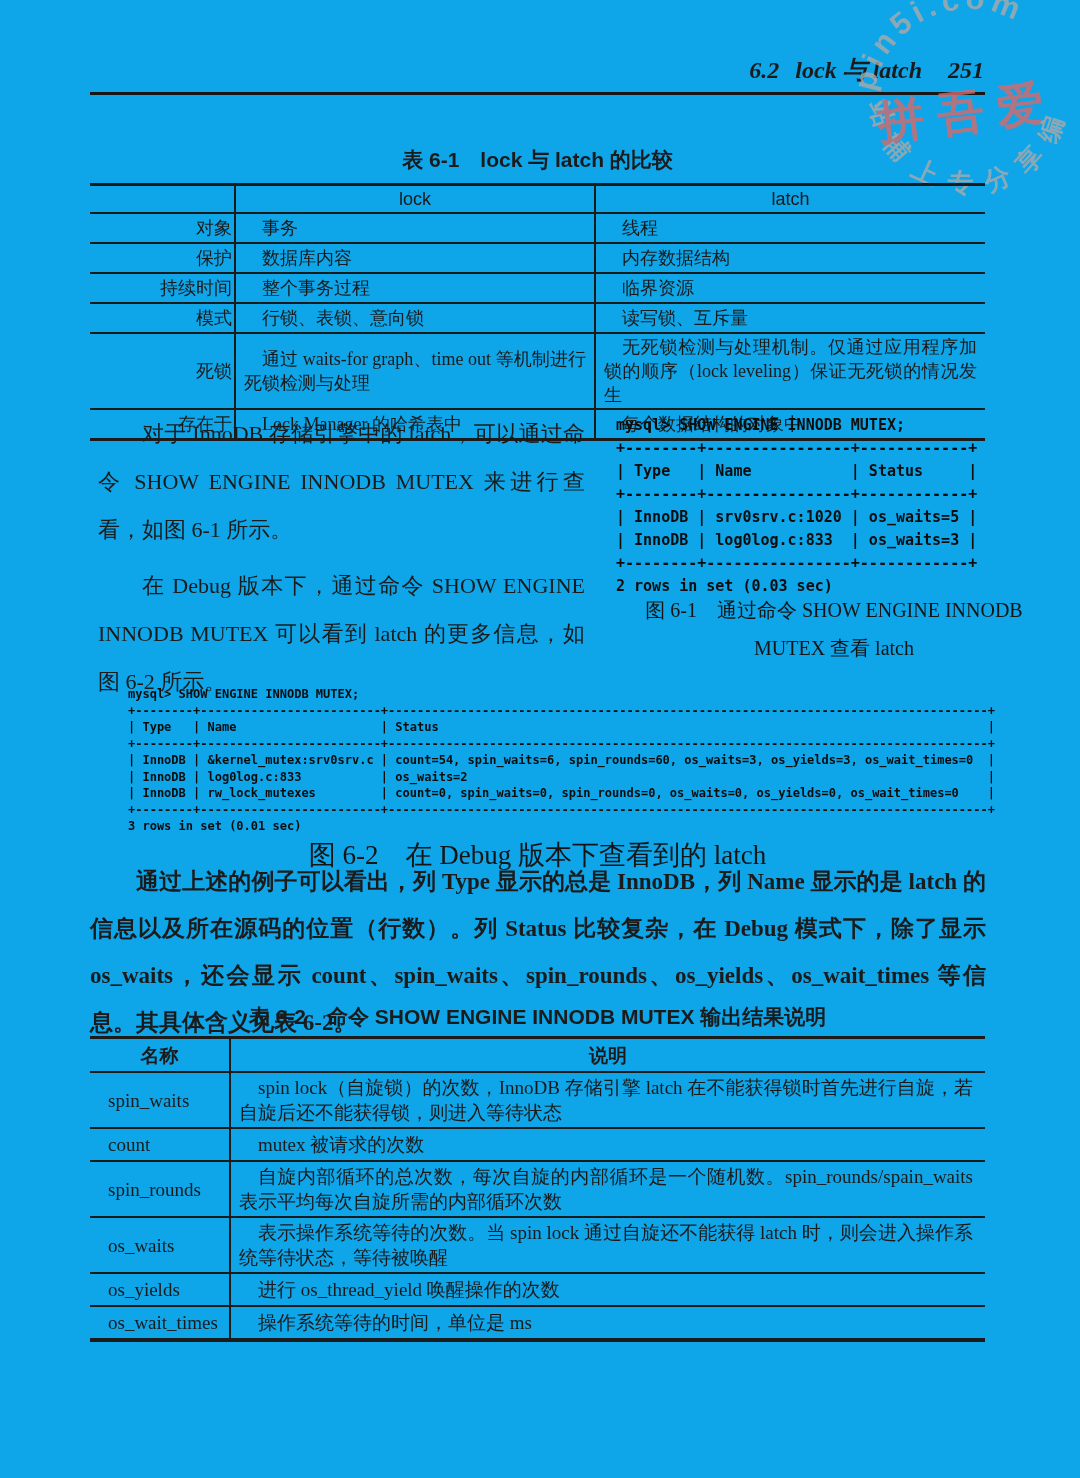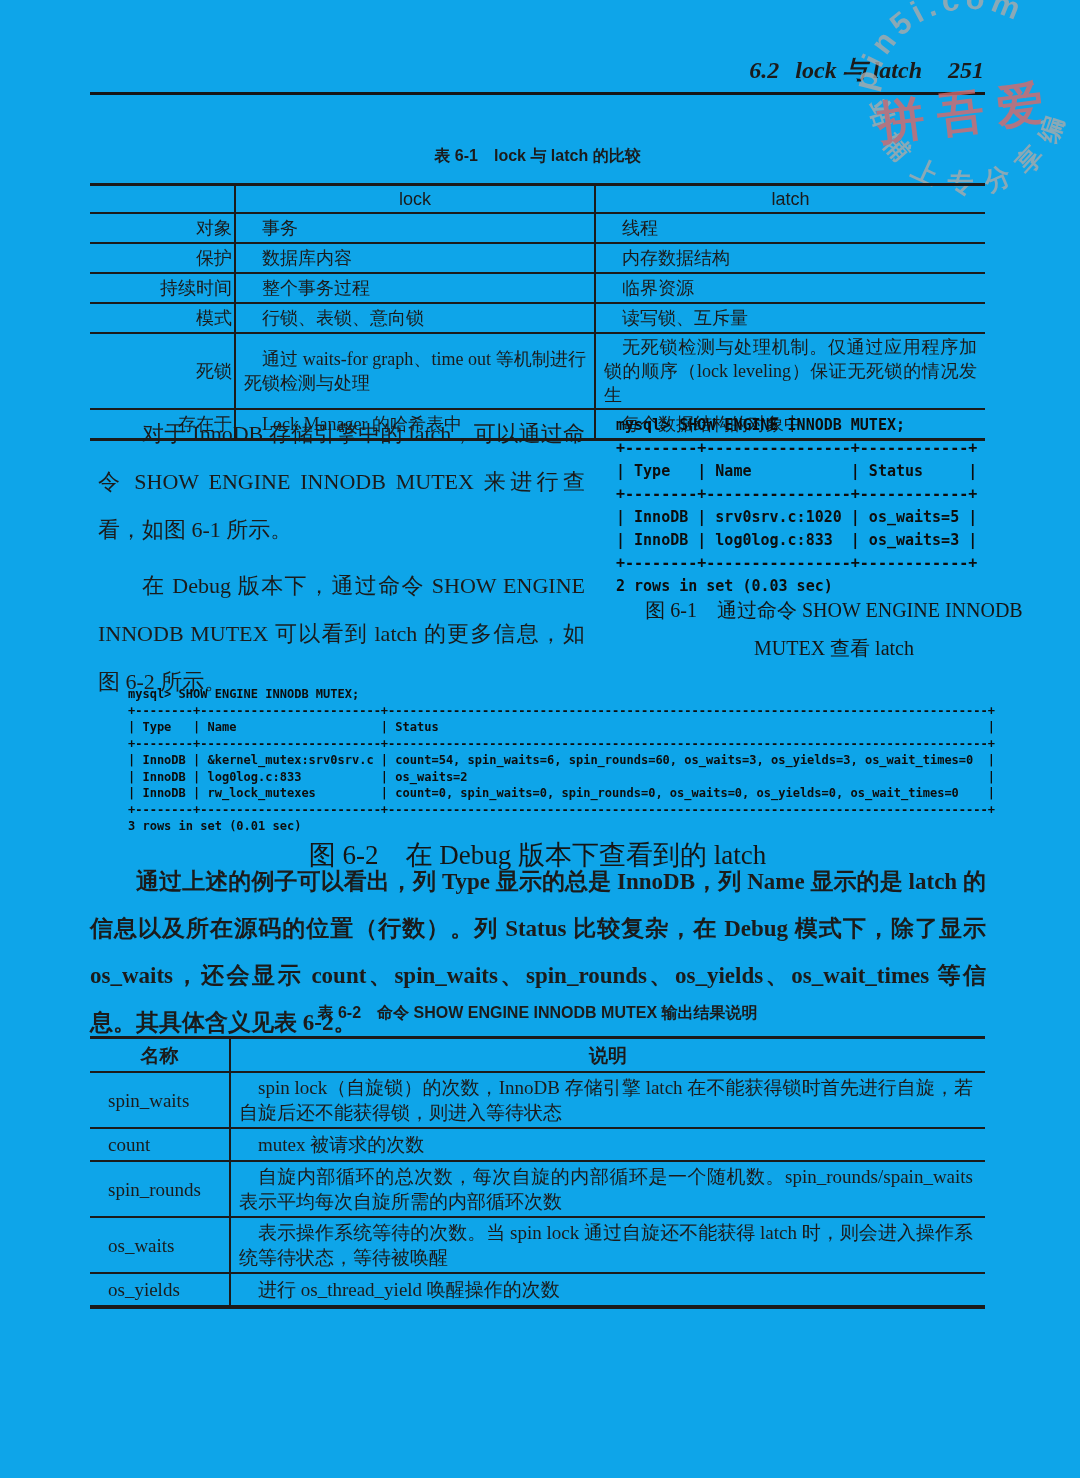--- a/index.html
+++ b/index.html
@@ -17,21 +17,21 @@
   .pg-header .sec{margin-right:16px;}
   .pg-header .num{margin-left:26px;}
   .header-rule{position:absolute; left:90px; top:92px; width:895px; height:3px; background:#161616;}
 
   
   .wm{position:absolute; right:-14px; top:-18px; width:256px; height:256px; pointer-events:none;}
 
   
   .tbl-title{
     position:absolute; left:90px; width:895px; text-align:center;
-    font-family:"Liberation Sans","DejaVu Sans",sans-serif; font-weight:700; font-size:16px;
+    font-family:"Liberation Sans","DejaVu Sans",sans-serif; font-weight:700; font-size:21px;
   }
   .tt1{top:146px;}
   .tt2{top:1003px;}
   .fig-cap{font-size:20px; color:#151515;}
   .cap1{position:absolute; left:598px; top:591px; width:392px; text-align:center; line-height:38px;margin-left:40px;}
   .cap2{position:absolute; left:90px; top:837px; width:895px; text-align:center; font-size:27px;}
 
   
   table{border-collapse:collapse; table-layout:fixed;}
   .t1{
@@ -205,16 +205,20 @@
       <td class="desc">自旋内部循环的总次数，每次自旋的内部循环是一个随机数。spin_rounds/spain_waits 表示平均每次自旋所需的内部循环次数</td>
     </tr>
     <tr>
       <td class="nm v">os_waits</td>
       <td class="desc">表示操作系统等待的次数。当 spin lock 通过自旋还不能获得 latch 时，则会进入操作系统等待状态，等待被唤醒</td>
     </tr>
     <tr>
       <td class="nm v">os_yields</td>
       <td class="desc">进行 os_thread_yield 唤醒操作的次数</td>
     </tr>
+    <tr>
+      <td class="nm v">os_wait_times</td>
+      <td class="desc">操作系统等待的时间，单位是 ms</td>
+    </tr>
   </tbody>
     </table>
 
 </div>
 
 </body></html>

